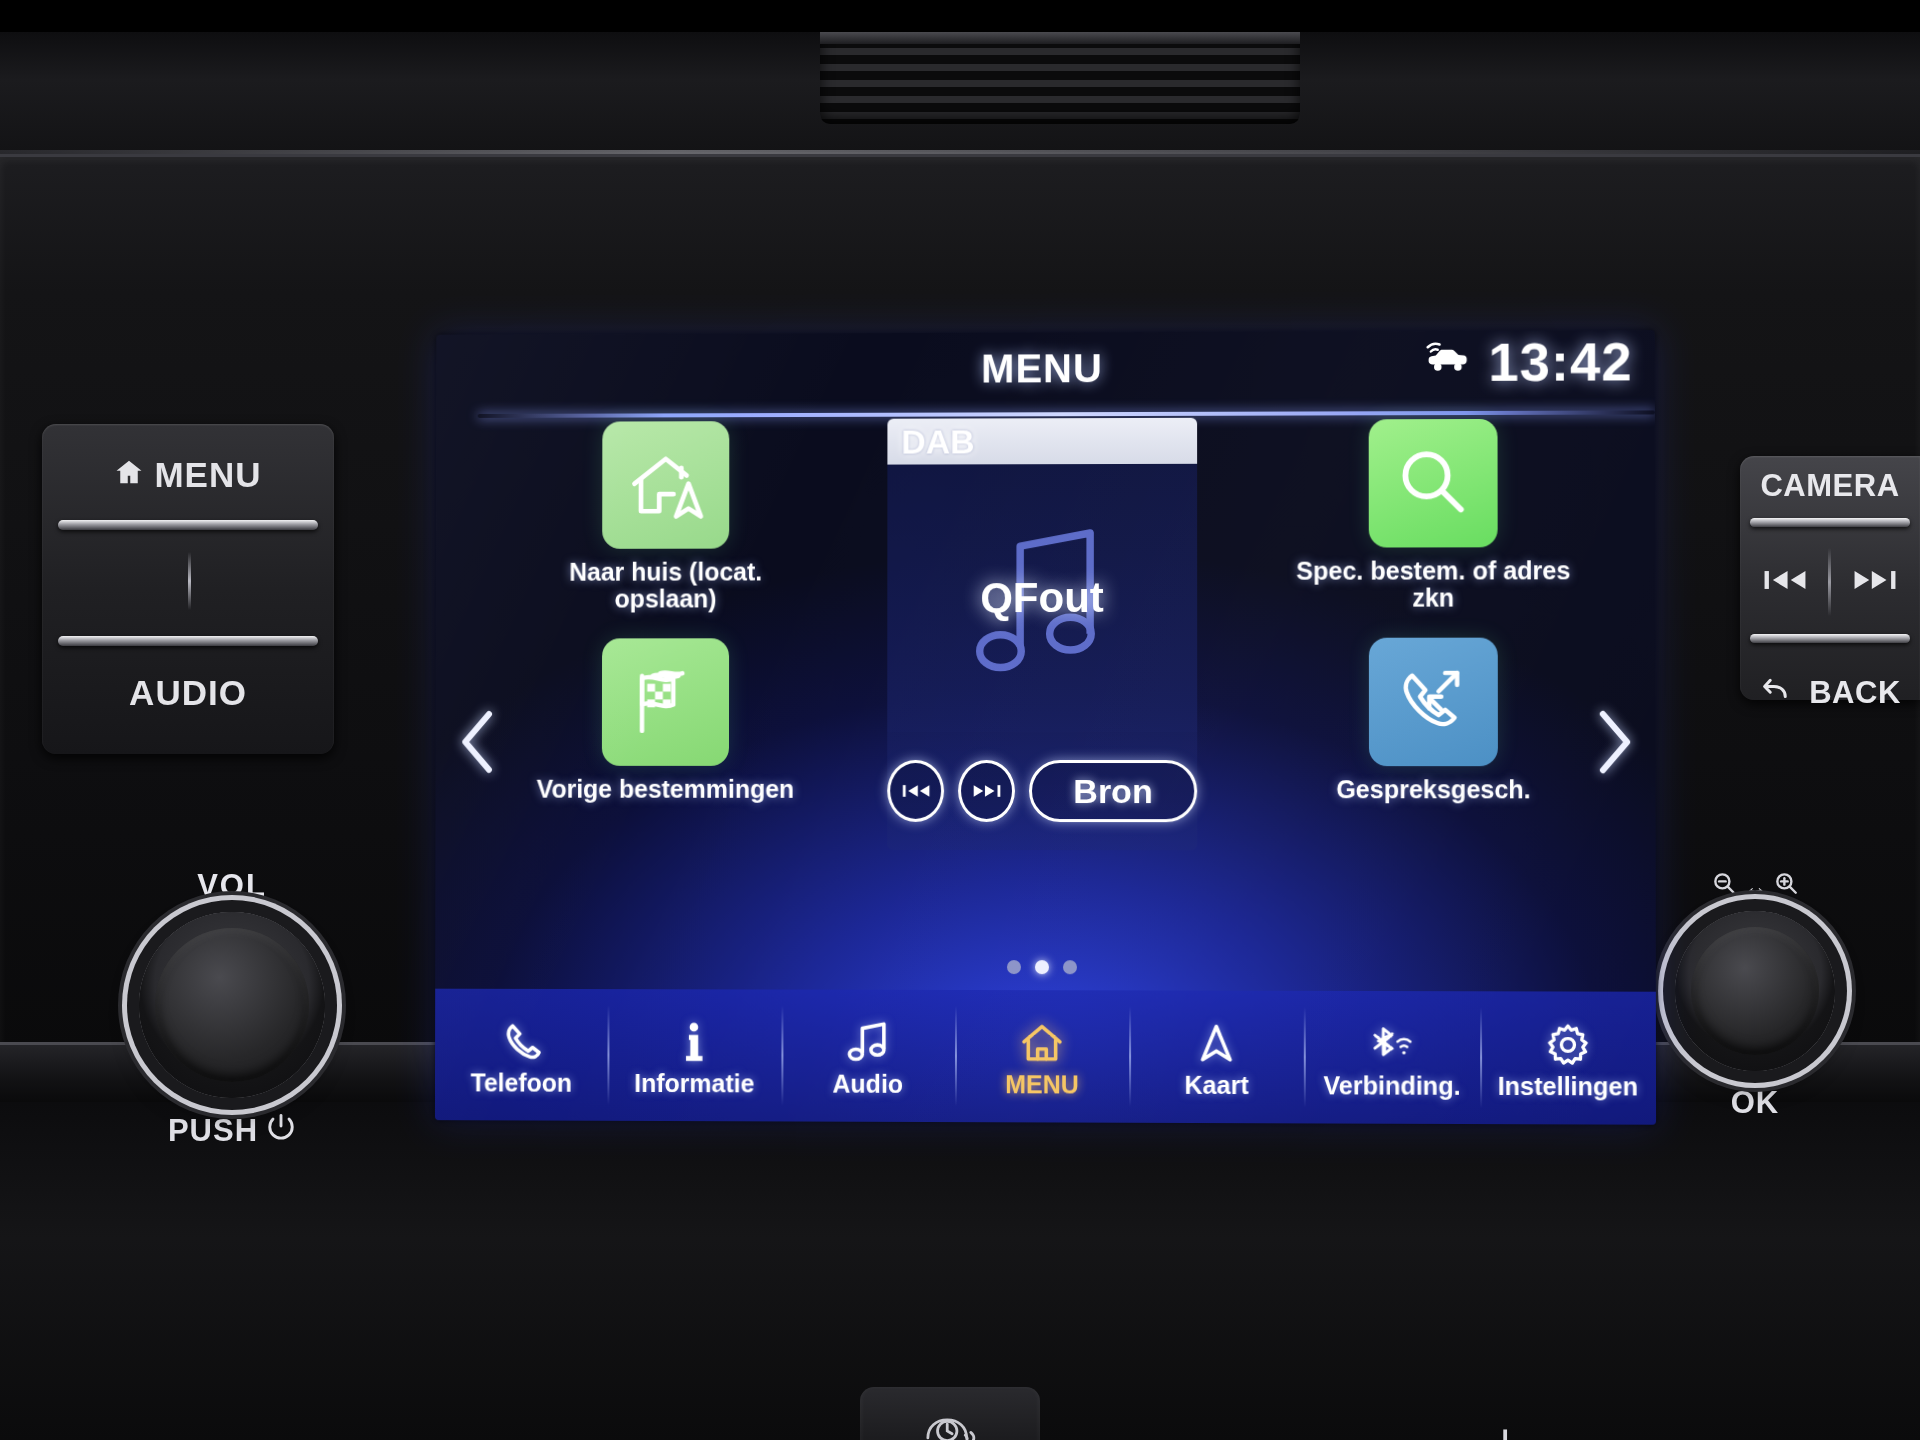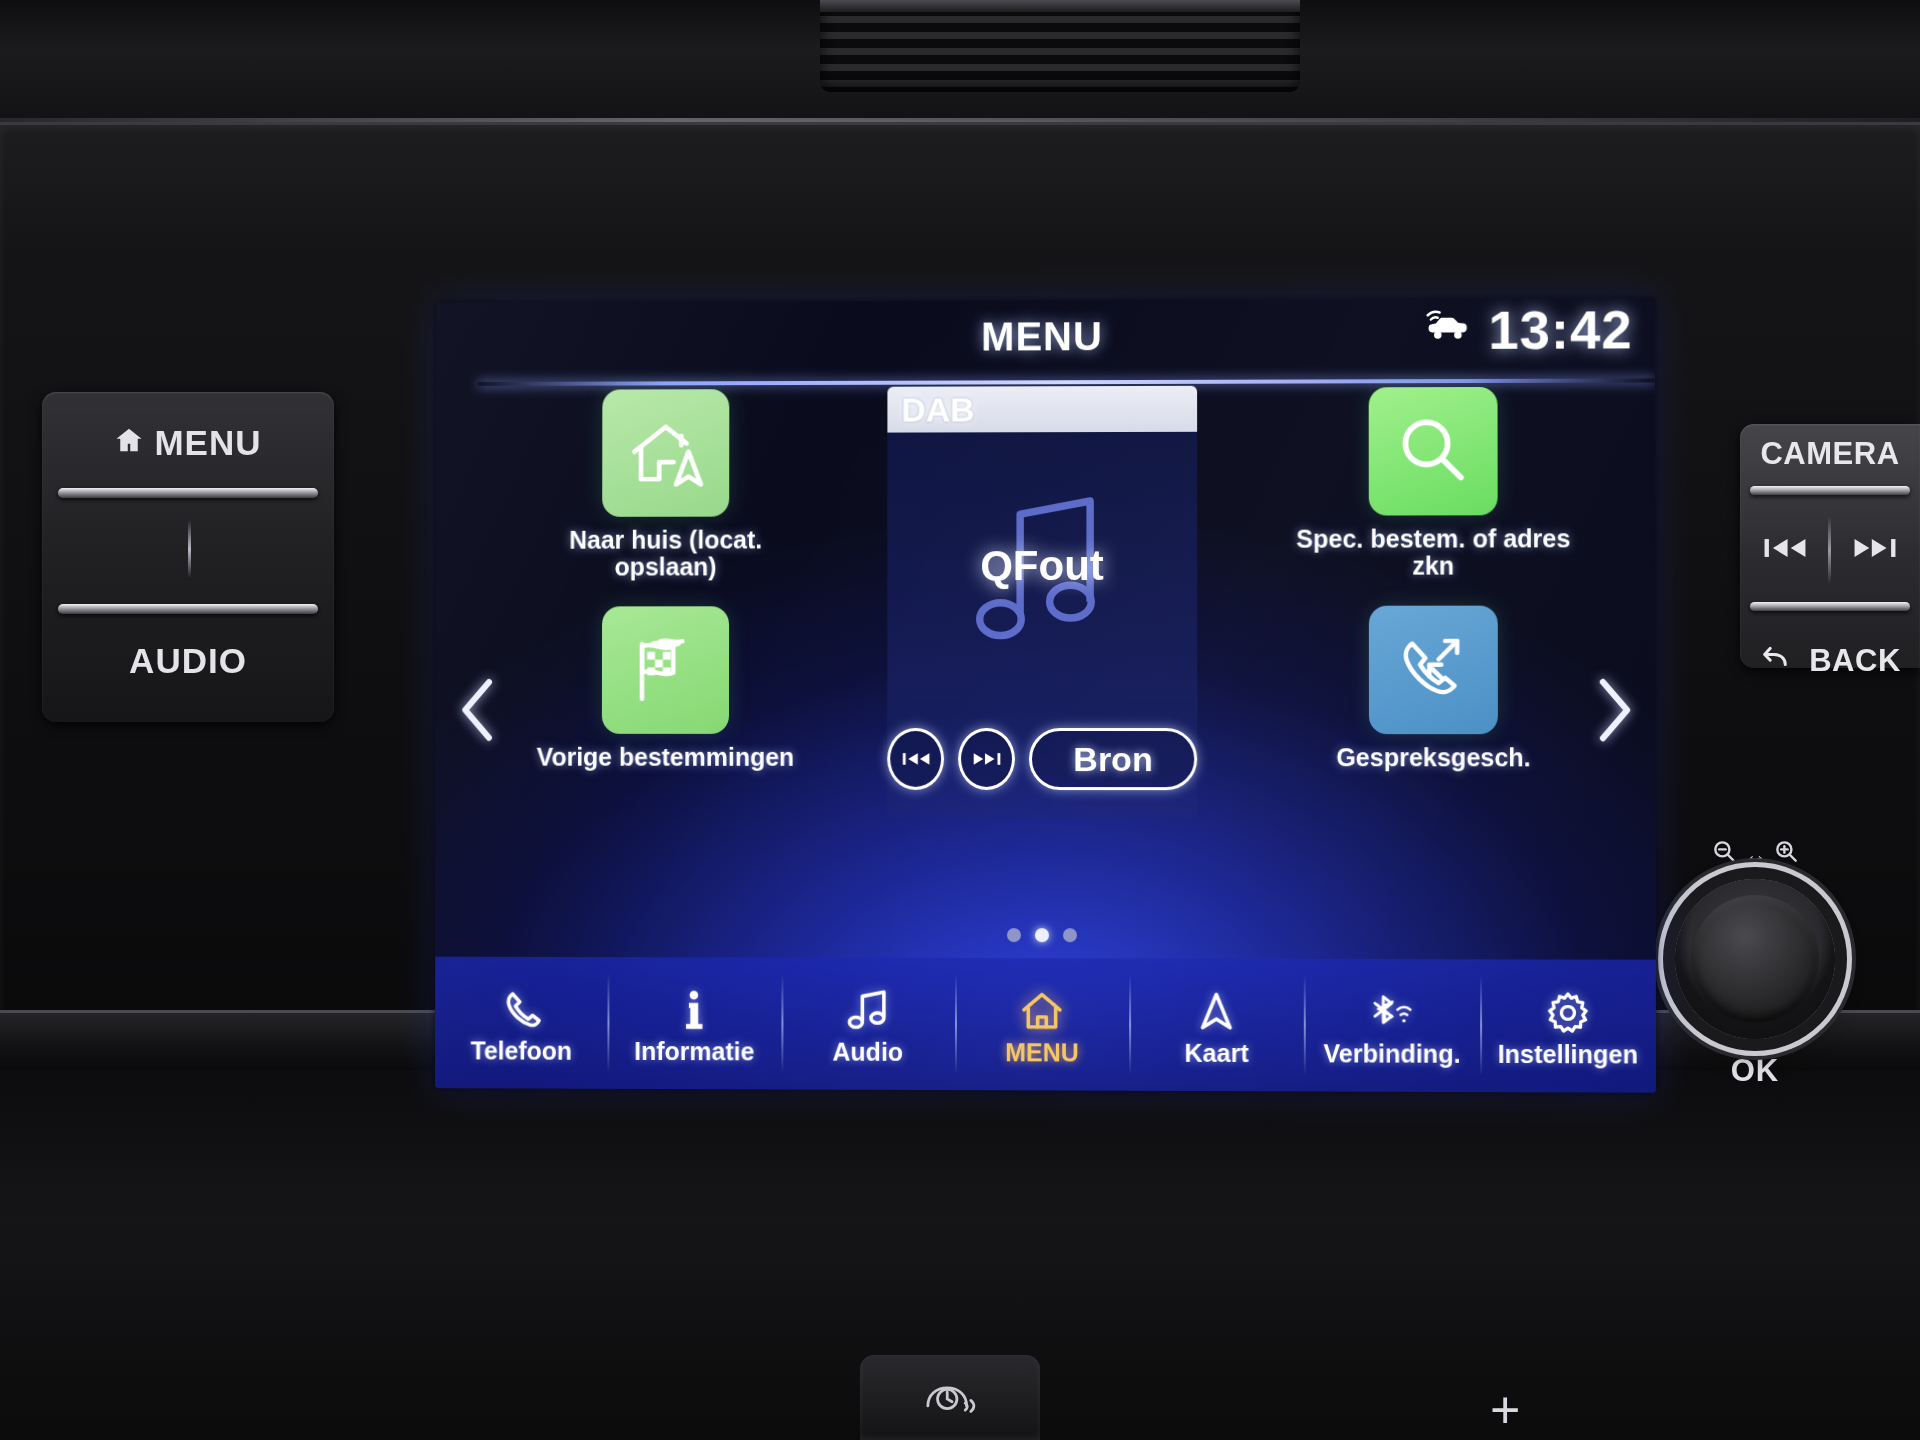--- a/index.html
+++ b/index.html
@@ -9,20 +9,21 @@
     font-family: "Liberation Sans", sans-serif;
     overflow: hidden;
   }
 
   
   #dash {
     position: absolute; inset: 0;
     background:
       radial-gradient(ellipse 1400px 500px at 50% 5%, #2c2c2e 0%, #141416 55%, #0a0a0b 100%),
       #0a0a0b;
+    margin-top: 32px;
   }
   
   .vent {
     position: absolute; left: 0; right: 0; top: 0; height: 120px;
     background: linear-gradient(180deg,#0e0e10 0%, #1b1b1e 40%, #131315 100%);
   }
   .vent-slats {
     position: absolute; left: 820px; top: 0; width: 480px; height: 92px;
     background: repeating-linear-gradient(180deg,
        #2a2a2d 0px, #2a2a2d 7px, #0b0b0c 7px, #0b0b0c 16px);
@@ -290,20 +291,33 @@
       <span>MENU</span>
     </div>
     <div class="hb-rail" id="rail1"></div>
     <div class="hb-sep"></div>
     <div class="hb-rail" id="rail2"></div>
     <div class="hb" id="hb-audio">
       <span>AUDIO</span>
     </div>
   </div>
 
+  <div class="knob-wrap" id="vol-wrap">
+    <div class="knob-lbl">VOL</div>
+    <div class="knob"></div>
+    <div class="knob-sub">
+      <span>PUSH</span>
+      <span>
+        <svg viewBox="0 0 24 24" width="30" height="30" fill="none" stroke="#e0e0e6" stroke-width="2.3" stroke-linecap="round">
+          <path d="M12 2.8v8.4"></path>
+            <path d="M18.4 5.6a9 9 0 1 1-12.8 0"></path>
+        </svg>
+      </span>
+    </div>
+  </div>
 
   <div id="right-btns">
     <div class="lbl" id="rb-cam">CAMERA</div>
     <div class="rb-rail" id="rrail1"></div>
     <div id="rb-track">
       <span>
         <svg viewBox="0 0 36 20" fill="#e6e6ea">
             <rect x="2" y="3" width="3.4" height="14"></rect>
             <path d="M20 3v14L8.5 10z"></path>
             <path d="M34 3v14L22.5 10z"></path>

